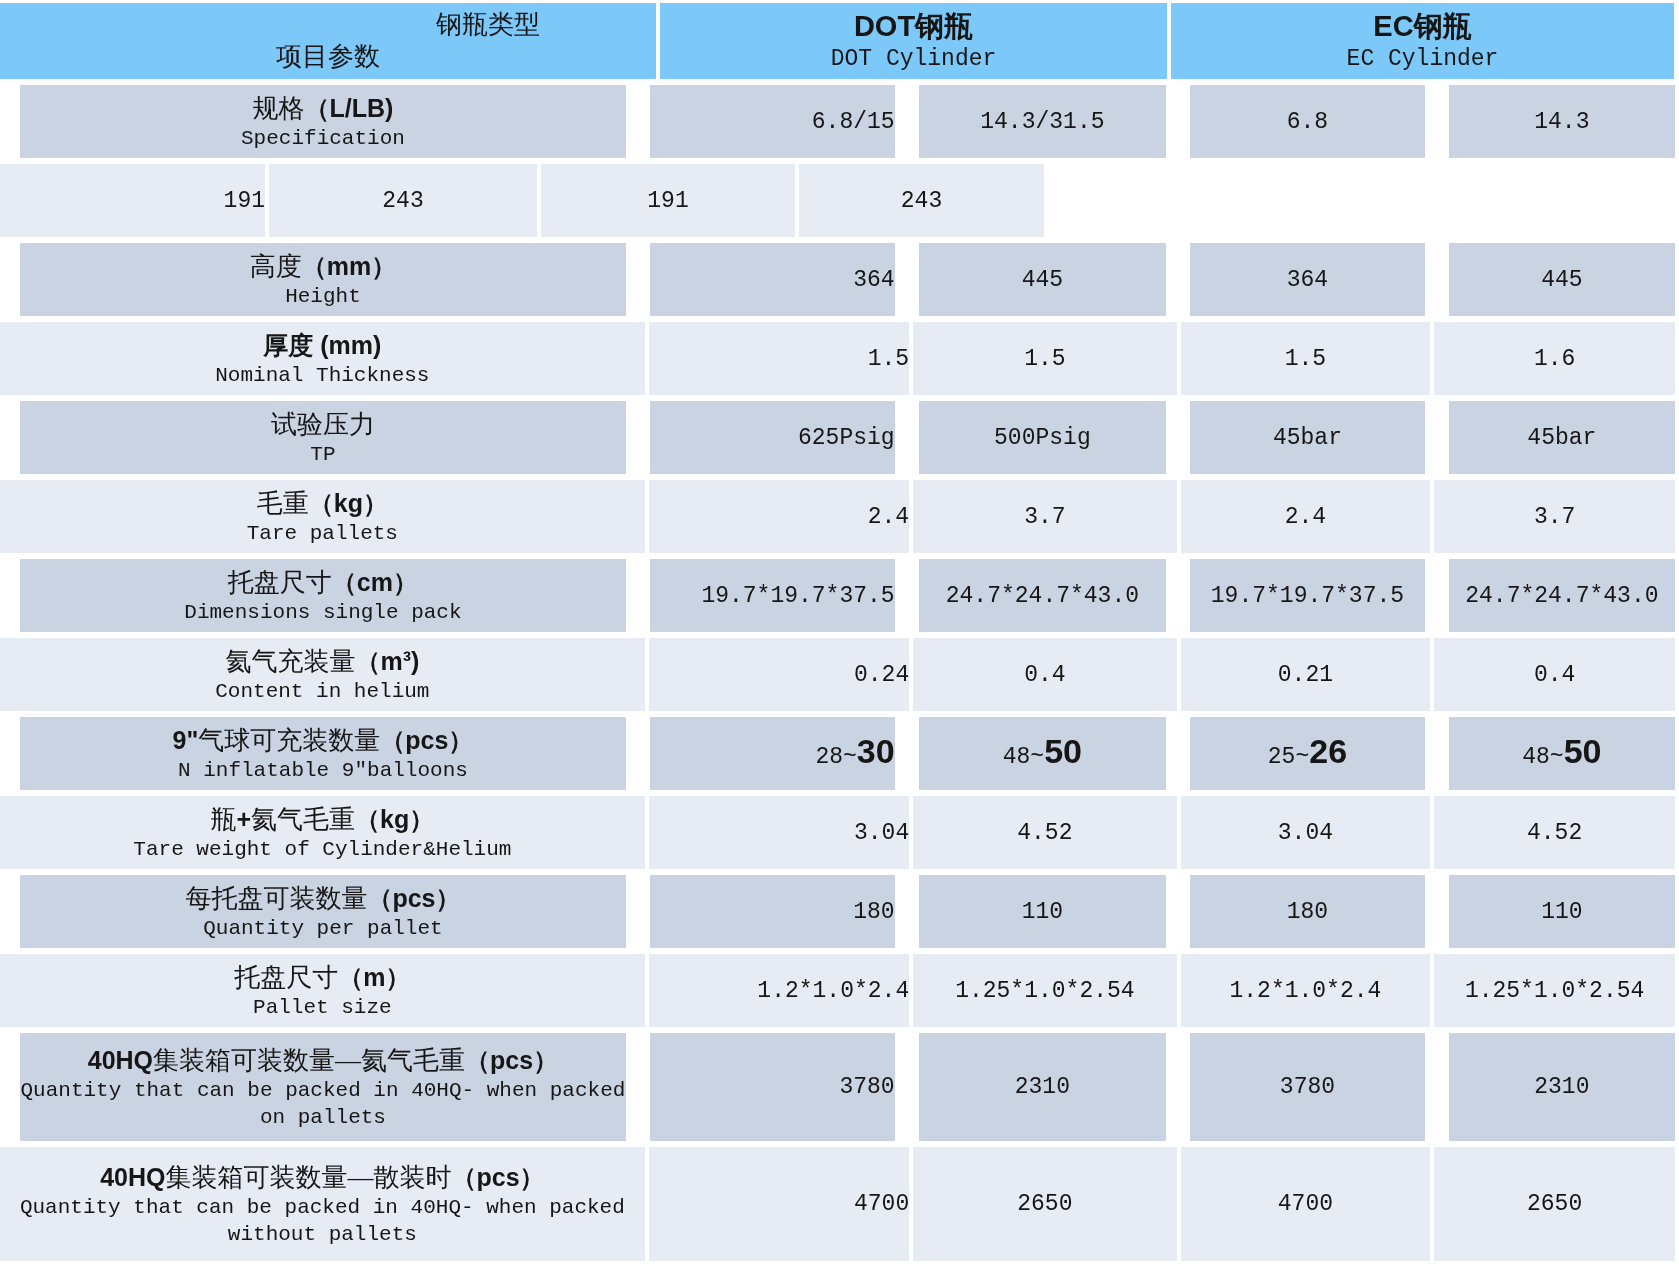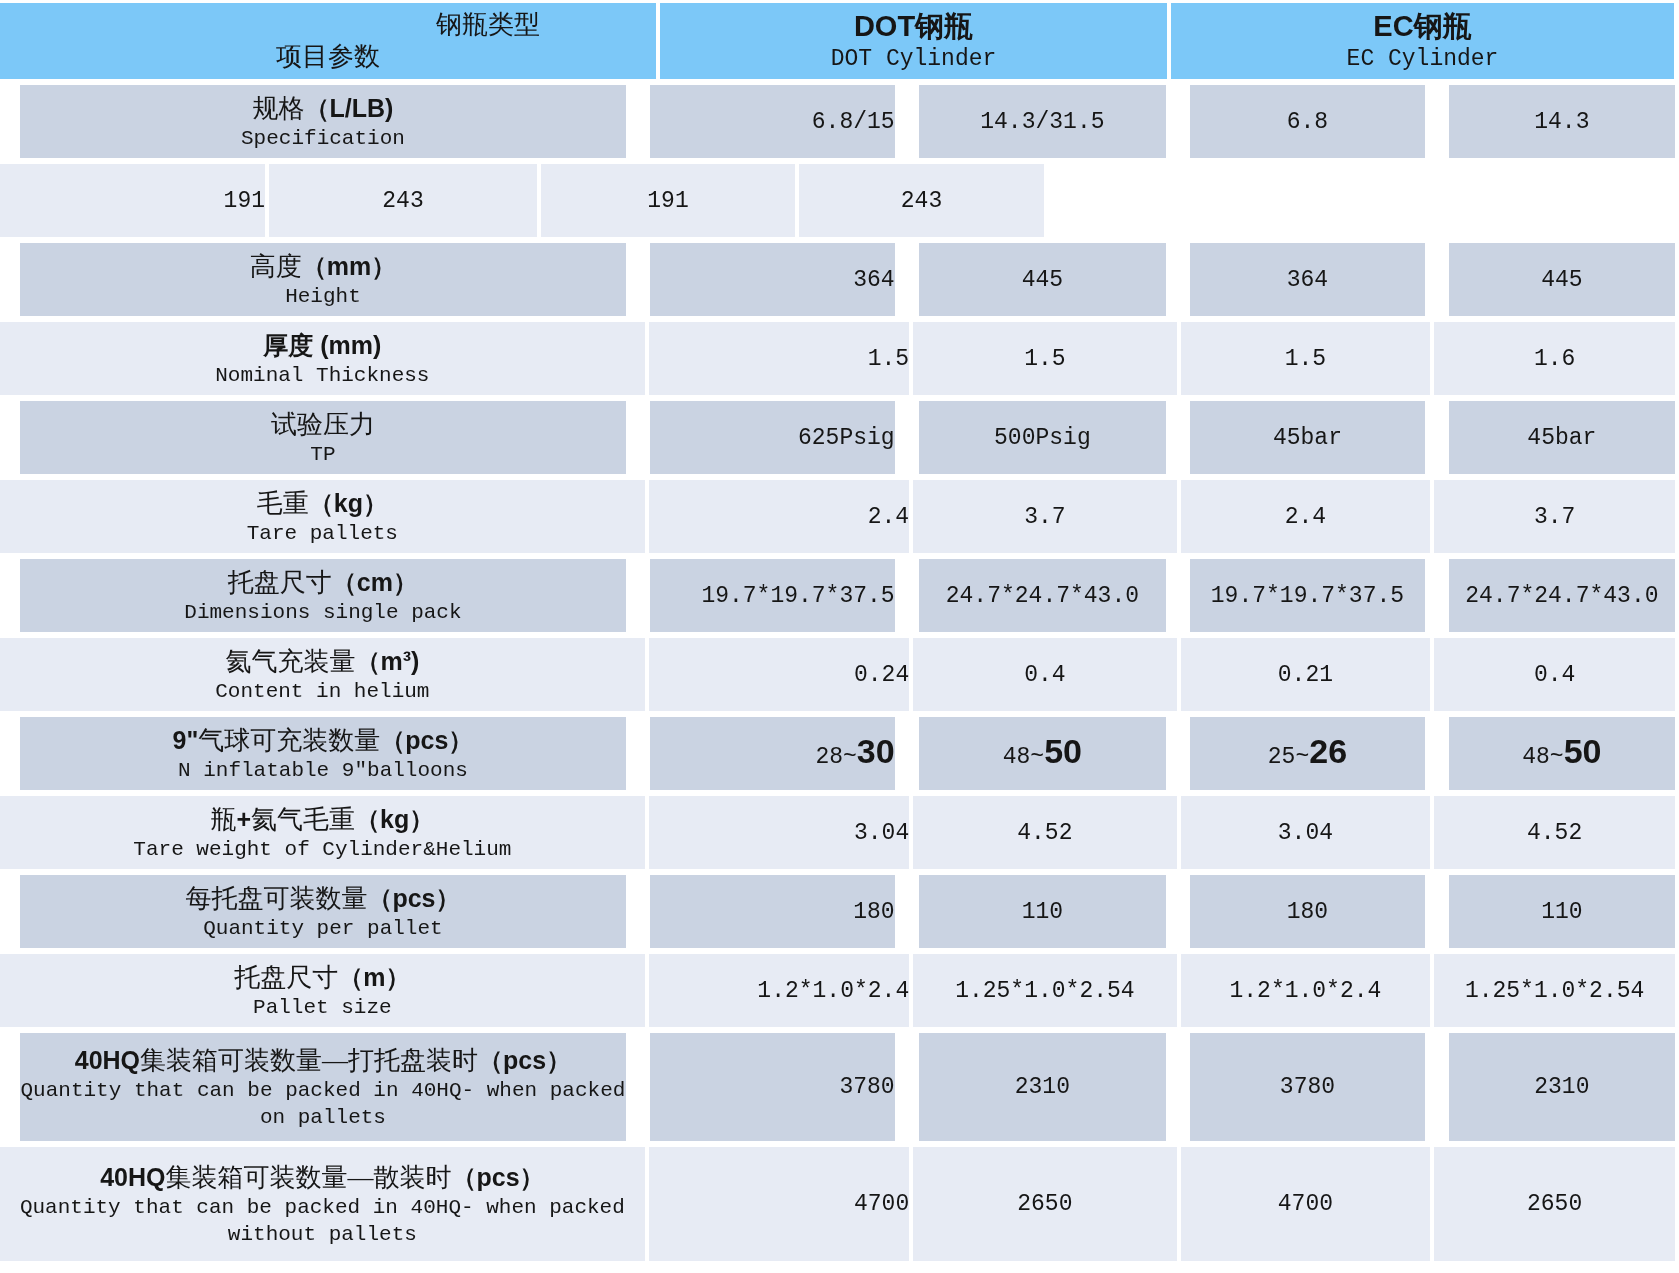--- a/index.html
+++ b/index.html
@@ -313,21 +313,21 @@
           </div>
           <div class="cell c3 value-cell">
             <div class="value-line"><span class="seg-n">1.2*1.0*2.4</span></div>
           </div>
           <div class="cell c4 value-cell">
             <div class="value-line"><span class="seg-n">1.25*1.0*2.54</span></div>
           </div>
         </div>
         <div class="row data-row row-dark">
           <div class="cell c0 label-cell">
-            <div class="zh-line"><span class="seg-b">40HQ</span><span class="seg-n">集装箱可装数量—打托盘装时</span><span class="seg-b">（pcs）</span></div>
+            <div class="zh-line"><span class="seg-b">40HQ</span><span class="seg-n">集装箱可装数量—氦气毛重</span><span class="seg-b">（pcs）</span></div>
             <div class="en-line">Quantity that can be packed in 40HQ- when packed</div>
             <div class="en-line">on pallets</div>
           </div>
           <div class="cell c1 value-cell">
             <div class="value-line"><span class="seg-n">3780</span></div>
           </div>
           <div class="cell c2 value-cell">
             <div class="value-line"><span class="seg-n">2310</span></div>
           </div>
           <div class="cell c3 value-cell">

